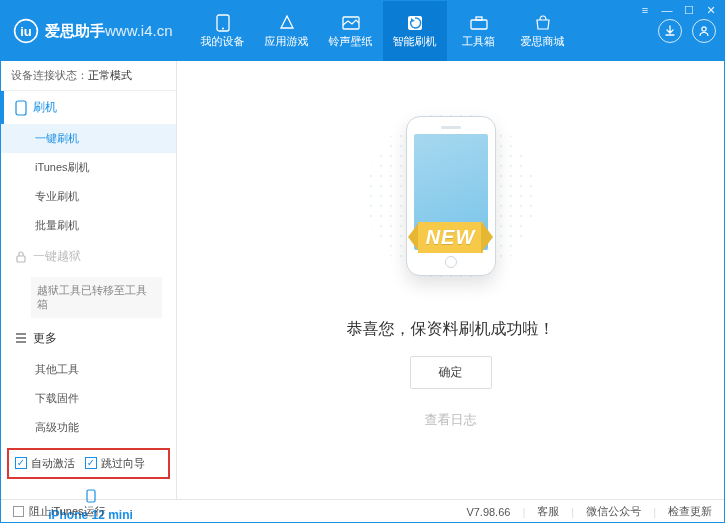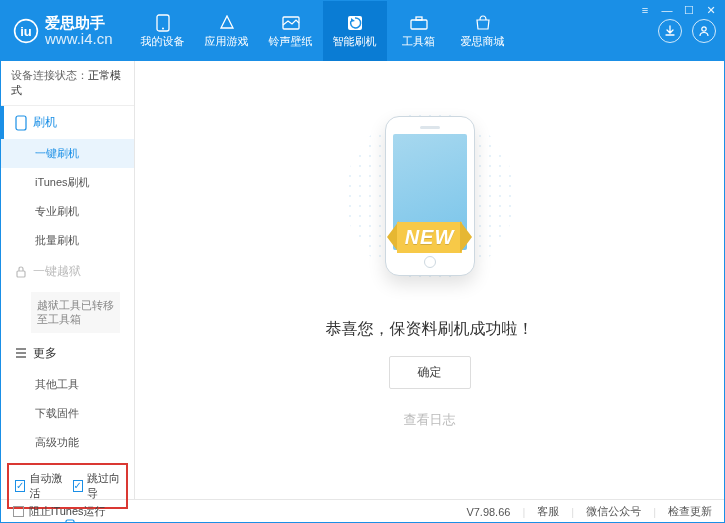--- a/index.html
+++ b/index.html
@@ -1,33 +1,33 @@
 <!DOCTYPE html>
 <html><head>
 <meta charset="utf-8">
 <style>
 * { margin: 0; padding: 0; box-sizing: border-box; }
 body { font-family: "Microsoft YaHei", Arial, sans-serif; font-size: 12px; background: #fff; width: 725px; height: 523px; overflow: hidden; border: 1px solid #1a8fe6; }
 .header { background: #1a8fe6; height: 60px; display: flex; align-items: center; padding: 0 8px 0 12px; color: #fff; position: relative; }
 .logo-area { display: flex; align-items: center; gap: 6px; margin-right: 18px; }
 .logo-svg { width: 26px; height: 26px; }
-.logo-text { display: flex; flex-direction: column; line-height: 1.1; }
+.logo-text { display: flex; flex-direction: row; line-height: 1.1; }
 .logo-title { font-size: 15px; font-weight: bold; }
 .logo-sub { font-size: 15px; opacity: 0.85; }
 .nav { display: flex; flex: 1; height: 100%; }
 .nav-item { width: 64px; display: flex; flex-direction: column; align-items: center; justify-content: center; gap: 2px; cursor: pointer; height: 100%; }
 .nav-item.active { background: #0a7cd4; }
 .nav-item .ico { width: 20px; height: 18px; display: flex; align-items: center; justify-content: center; }
 .nav-item span { font-size: 11px; }
 .header-right { display: flex; align-items: center; gap: 10px; }
 .circle-btn { width: 24px; height: 24px; border: 1.5px solid rgba(255,255,255,0.8); border-radius: 50%; display:flex; align-items:center; justify-content:center; cursor:pointer; }
 .win-controls { position: absolute; top: 2px; right: 6px; display:flex; gap:8px; font-size: 11px; }
 .win-btn { width: 14px; height: 14px; display:flex; align-items:center; justify-content:center; cursor:pointer; opacity:0.9; }
 .body-area { display: flex; height: 438px; }
-.sidebar { width: 134px; border-right: 1px solid #e6e6e6; display:flex; flex-direction:column; }
+.sidebar { width: 176px; border-right: 1px solid #e6e6e6; display:flex; flex-direction:column; }
 .status-bar { padding: 7px 10px; font-size: 11px; color:#666; border-bottom: 1px solid #eee; }
 .status-bar b { color: #333; font-weight: normal; }
 .side-group-h { display:flex; align-items:center; gap:6px; padding: 8px 14px; color:#333; cursor:pointer; }
 .side-group-h.top { border-left: 3px solid #1a8fe6; padding-left: 11px; color:#1a8fe6; }
 .side-sub { padding: 7px 14px 7px 34px; color:#555; cursor:pointer; font-size: 11px; }
 .side-sub.active { background:#e9f4fd; color:#1a8fe6; }
 .side-note { background:#f7f7f7; margin: 4px 14px 4px 30px; padding:6px 6px; color:#888; font-size:11px; line-height:1.3; }
 .checkbox-area { border: 2px solid #da3832; margin: 6px 6px; padding: 6px 6px; display:flex; gap: 10px; }
 .chk { display:flex; align-items:center; gap:4px; font-size:11px; color:#444; cursor:pointer; }
 .chk-box { width:12px; height:12px; border:1px solid #1a8fe6; display:flex; align-items:center; justify-content:center; color:#1a8fe6; font-size:10px; line-height:1; }

